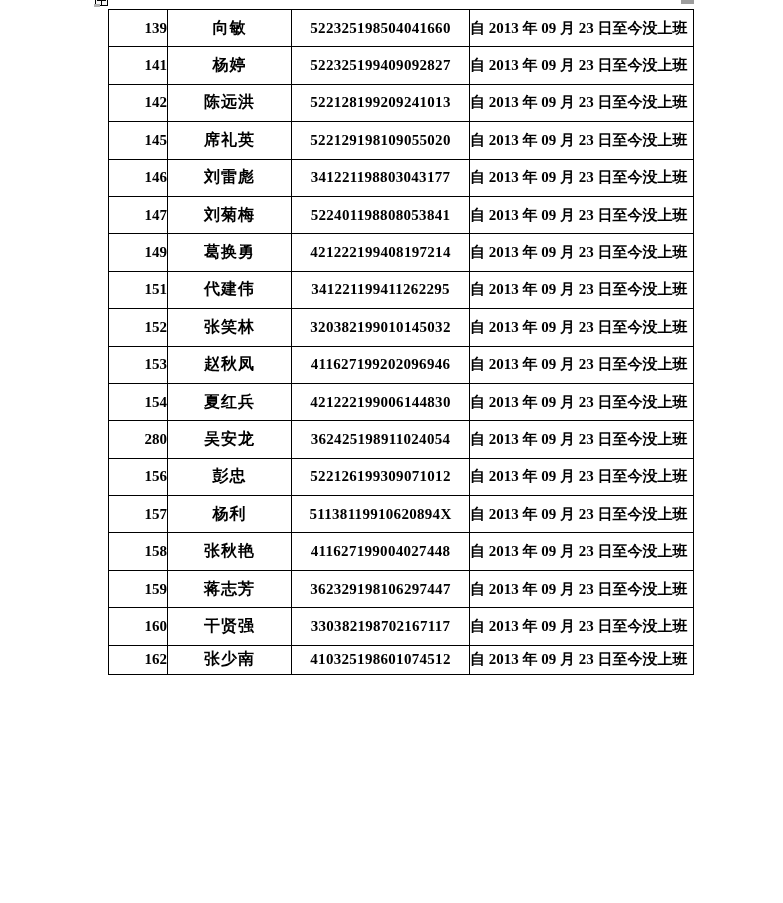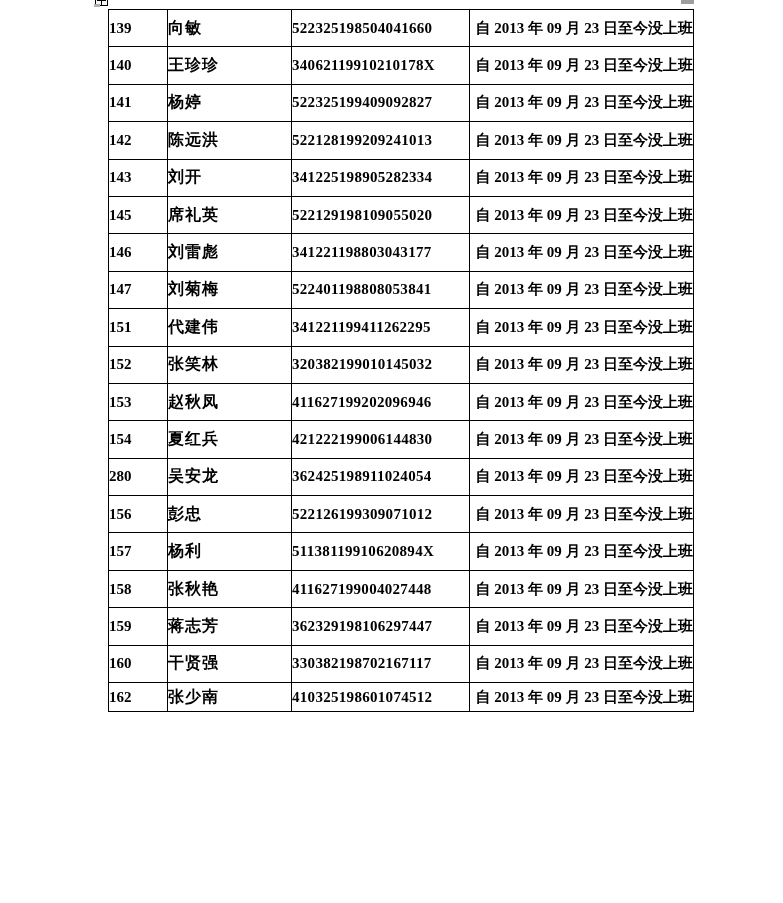--- a/index.html
+++ b/index.html
@@ -35,33 +35,35 @@
   table.roster tr:last-child { height: 29px; }
   table.roster td {
     border: 1.5px solid #000000;
     padding: 0;
     vertical-align: middle;
     font-weight: bold;
     color: #000000;
     overflow: hidden;
   }
   td.cell-no {
-    text-align: left;
+    text-align: right;
     font-size: 15px;
   }
   td.cell-name {
+    text-align: center;
     font-size: 16px;
     letter-spacing: 1px;
   }
   td.cell-id {
+    text-align: center;
     font-size: 15px;
     letter-spacing: 0.3px;
   }
   td.cell-status {
-    text-align: right;
+    text-align: left;
     padding-left: 9px;
     font-size: 15px;
     white-space: nowrap;
   }
   
   .move-handle {
     position: absolute;
     left: 95px;
     top: -6px;
     width: 13px;
@@ -124,62 +126,56 @@
         <col class="c4">
     </colgroup>
     <tbody>
         <tr class="row">
       <td class="cell-no">139</td>
       <td class="cell-name">向敏</td>
       <td class="cell-id">522325198504041660</td>
       <td class="cell-status">自 2013 年 09 月 23 日至今没上班</td>
     </tr>
         <tr class="row">
-      <td class="cell-no">140</td>
-      <td class="cell-name">王珍珍</td>
-      <td class="cell-id">34062119910210178X</td>
-      <td class="cell-status">自 2013 年 09 月 23 日至今没上班</td>
-    </tr>
-        <tr class="row">
       <td class="cell-no">141</td>
       <td class="cell-name">杨婷</td>
       <td class="cell-id">522325199409092827</td>
       <td class="cell-status">自 2013 年 09 月 23 日至今没上班</td>
     </tr>
         <tr class="row">
       <td class="cell-no">142</td>
       <td class="cell-name">陈远洪</td>
       <td class="cell-id">522128199209241013</td>
       <td class="cell-status">自 2013 年 09 月 23 日至今没上班</td>
     </tr>
         <tr class="row">
-      <td class="cell-no">143</td>
-      <td class="cell-name">刘开</td>
-      <td class="cell-id">341225198905282334</td>
-      <td class="cell-status">自 2013 年 09 月 23 日至今没上班</td>
-    </tr>
-        <tr class="row">
       <td class="cell-no">145</td>
       <td class="cell-name">席礼英</td>
       <td class="cell-id">522129198109055020</td>
       <td class="cell-status">自 2013 年 09 月 23 日至今没上班</td>
     </tr>
         <tr class="row">
       <td class="cell-no">146</td>
       <td class="cell-name">刘雷彪</td>
       <td class="cell-id">341221198803043177</td>
       <td class="cell-status">自 2013 年 09 月 23 日至今没上班</td>
     </tr>
         <tr class="row">
       <td class="cell-no">147</td>
       <td class="cell-name">刘菊梅</td>
       <td class="cell-id">522401198808053841</td>
       <td class="cell-status">自 2013 年 09 月 23 日至今没上班</td>
     </tr>
         <tr class="row">
+      <td class="cell-no">149</td>
+      <td class="cell-name">葛换勇</td>
+      <td class="cell-id">421222199408197214</td>
+      <td class="cell-status">自 2013 年 09 月 23 日至今没上班</td>
+    </tr>
+        <tr class="row">
       <td class="cell-no">151</td>
       <td class="cell-name">代建伟</td>
       <td class="cell-id">341221199411262295</td>
       <td class="cell-status">自 2013 年 09 月 23 日至今没上班</td>
     </tr>
         <tr class="row">
       <td class="cell-no">152</td>
       <td class="cell-name">张笑林</td>
       <td class="cell-id">320382199010145032</td>
       <td class="cell-status">自 2013 年 09 月 23 日至今没上班</td>

